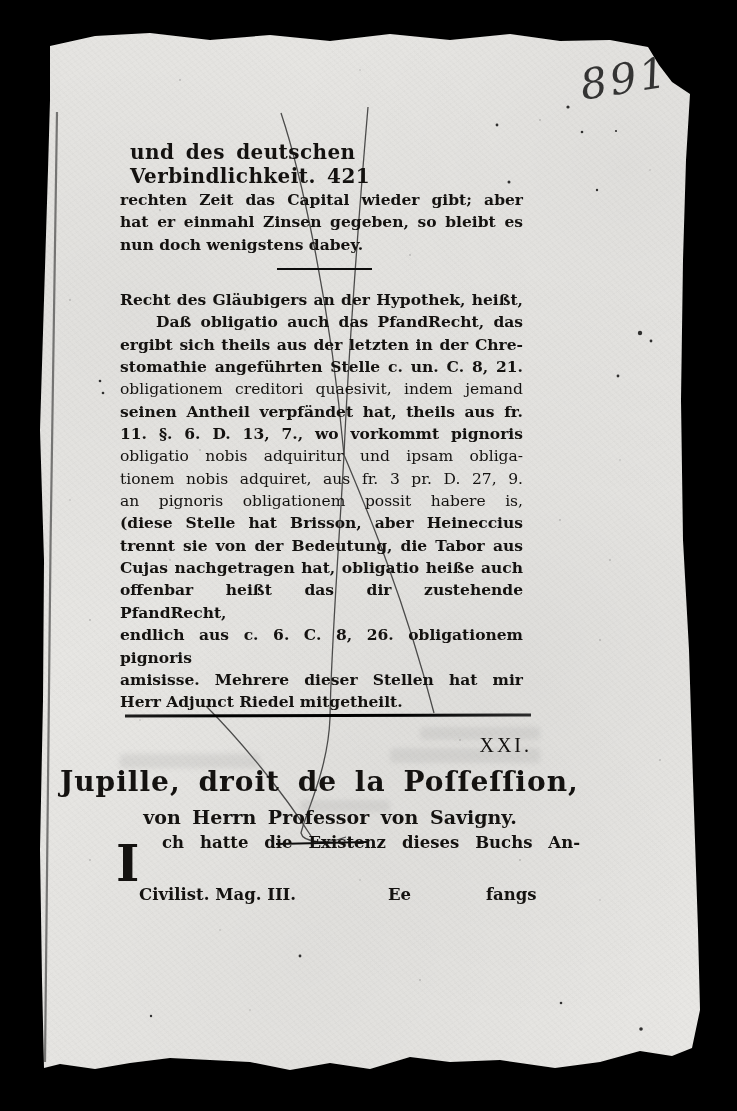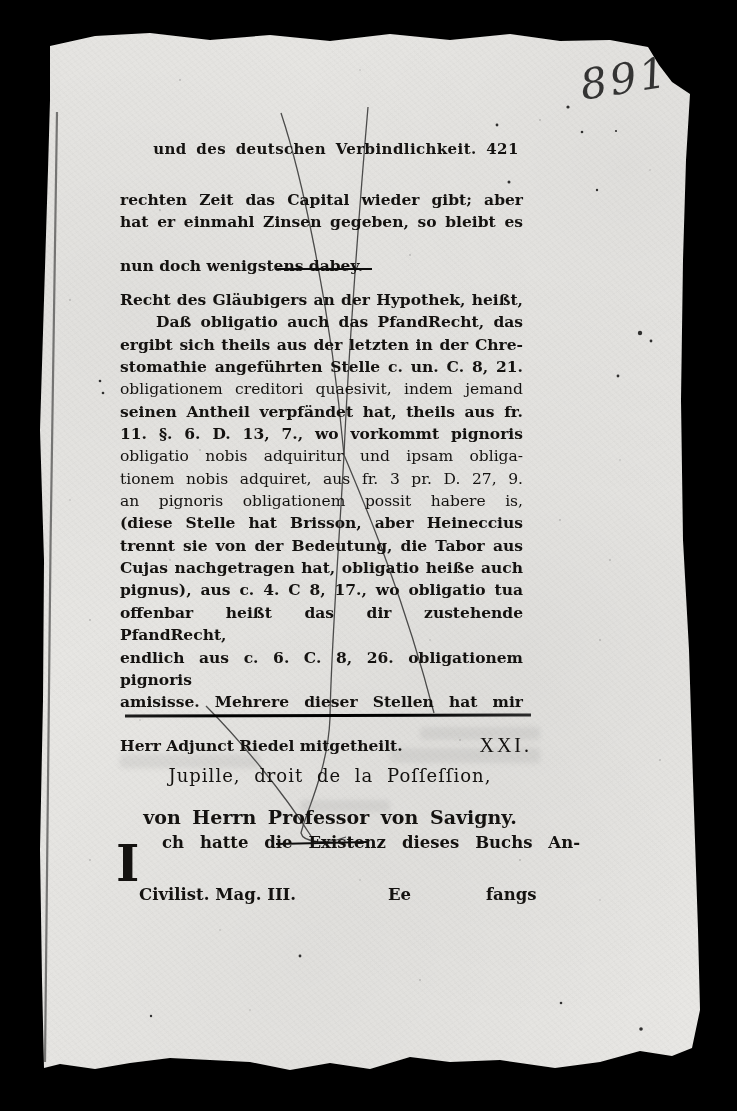--- a/index.html
+++ b/index.html
@@ -21,38 +21,38 @@
     clip-path: polygon(50px 46px,95px 36px,150px 33px,210px 40px,270px 35px,330px 41px,
       390px 34px,450px 40px,510px 34px,560px 41px,610px 40px,648px 47px,659px 65px,
       672px 82px,690px 94px,686px 160px,683px 260px,681px 400px,683px 540px,689px 650px,
       693px 780px,698px 930px,700px 1010px,692px 1048px,672px 1056px,640px 1051px,
       600px 1062px,555px 1068px,500px 1060px,450px 1062px,410px 1057px,370px 1069px,
       330px 1063px,290px 1070px,250px 1062px,210px 1060px,170px 1058px,130px 1063px,
       95px 1069px,60px 1064px,44px 1068px,42px 980px,40px 850px,43px 700px,44px 560px,
       40px 430px,44px 300px,48px 170px,50px 100px);}
   .hand{position:absolute;left:580px;top:54px;font-size:42px;font-style:italic;
         font-weight:400;transform:rotate(-9deg);letter-spacing:3px;color:#1c1c1c;opacity:.88;}
-  .header{position:absolute;left:130px;top:140px;width:412px;text-align:center;
-          font-size:15px;font-weight:700;letter-spacing:.4px;word-spacing:4px;}
+  .header{position:absolute;left:130px;top:140px;width:412px;text-align:left;
+          font-size:20px;font-weight:700;letter-spacing:.4px;word-spacing:4px;}
   .para1{position:absolute;left:120px;top:189px;width:403px;font-size:15.5px;
          font-weight:700;line-height:22.4px;}
   .para2{position:absolute;left:120px;top:289px;width:403px;font-size:15.5px;
          font-weight:700;line-height:22.35px;}
   .para2 .line.first{text-indent:36px;}
   .line{text-align:justify;text-align-last:justify;white-space:normal;}
-  .line.endline{text-align-last:left;margin-top:21px;}
+  .line.endline{text-align-last:left;}
   .line.lat{font-weight:400;}
   .rule-s1{position:absolute;left:277px;top:268px;width:95px;height:2px;background:#0c0c0c;}
   .rule-long{position:absolute;left:125px;top:714px;width:406px;height:3px;
              background:linear-gradient(90deg,#1f1f1f,#000 22%,#000 68%,#2b2b2b);
              transform:rotate(-0.15deg);}
   .xxi{position:absolute;left:120px;top:734px;width:412px;text-align:right;
        font-size:20px;font-weight:400;letter-spacing:3px;font-family:Liberation Serif, serif;}
-  .title{position:absolute;left:60px;top:765px;width:540px;text-align:center;
-         font-size:18px;font-weight:400;letter-spacing:1px;word-spacing:7px;}
+  .title{position:absolute;left:60px;top:765px;width:540px;text-align:left;
+         font-size:28px;font-weight:700;letter-spacing:1px;word-spacing:7px;}
   .byline{position:absolute;left:60px;top:806px;width:540px;text-align:center;
           font-size:19px;font-weight:700;word-spacing:5px;}
   .rule-s2{position:absolute;left:276px;top:842px;width:92px;height:2px;
            background:#0c0c0c;transform:rotate(-1.2deg);}
   .ich-initial{position:absolute;left:116px;top:842px;font-size:50px;line-height:44px;
                font-weight:700;}
   .ich-text{position:absolute;left:162px;top:833px;width:418px;font-size:16.5px;
             font-weight:700;text-align:justify;text-align-last:justify;}
   .footline{position:absolute;left:120px;top:885px;width:460px;height:22px;
             font-size:16.5px;font-weight:700;}
@@ -153,21 +153,20 @@
       <div class="line">stomathie angeführten Stelle c. un. C. 8, 21.</div>
       <div class="line lat">obligationem creditori quaesivit, indem jemand</div>
       <div class="line">seinen Antheil verpfändet hat, theils aus fr.</div>
       <div class="line">11. §. 6. D. 13, 7., wo vorkommt pignoris</div>
       <div class="line lat">obligatio nobis adquiritur und ipsam obliga-</div>
       <div class="line lat">tionem nobis adquiret, aus fr. 3 pr. D. 27, 9.</div>
       <div class="line lat">an pignoris obligationem possit habere is,</div>
       <div class="line">(diese Stelle hat Brisson, aber Heineccius</div>
       <div class="line">trennt sie von der Bedeutung, die Tabor aus</div>
       <div class="line">Cujas nachgetragen hat, obligatio heiße auch</div>
-      <div class="line">pignus), aus c. 4. C 8, 17., wo obligatio tua</div>
       <div class="line">offenbar heißt das dir zustehende PfandRecht,</div>
       <div class="line">endlich aus c. 6. C. 8, 26. obligationem pignoris</div>
       <div class="line">amisisse.  Mehrere dieser Stellen hat mir</div>
       <div class="line endline">Herr Adjunct Riedel mitgetheilt.</div>
     </div>
 
     <div class="rule-long"></div>
 
     <div class="xxi">XXI.</div>
     <div class="title">Jupille, droit de la Poſſeſſion,</div>

